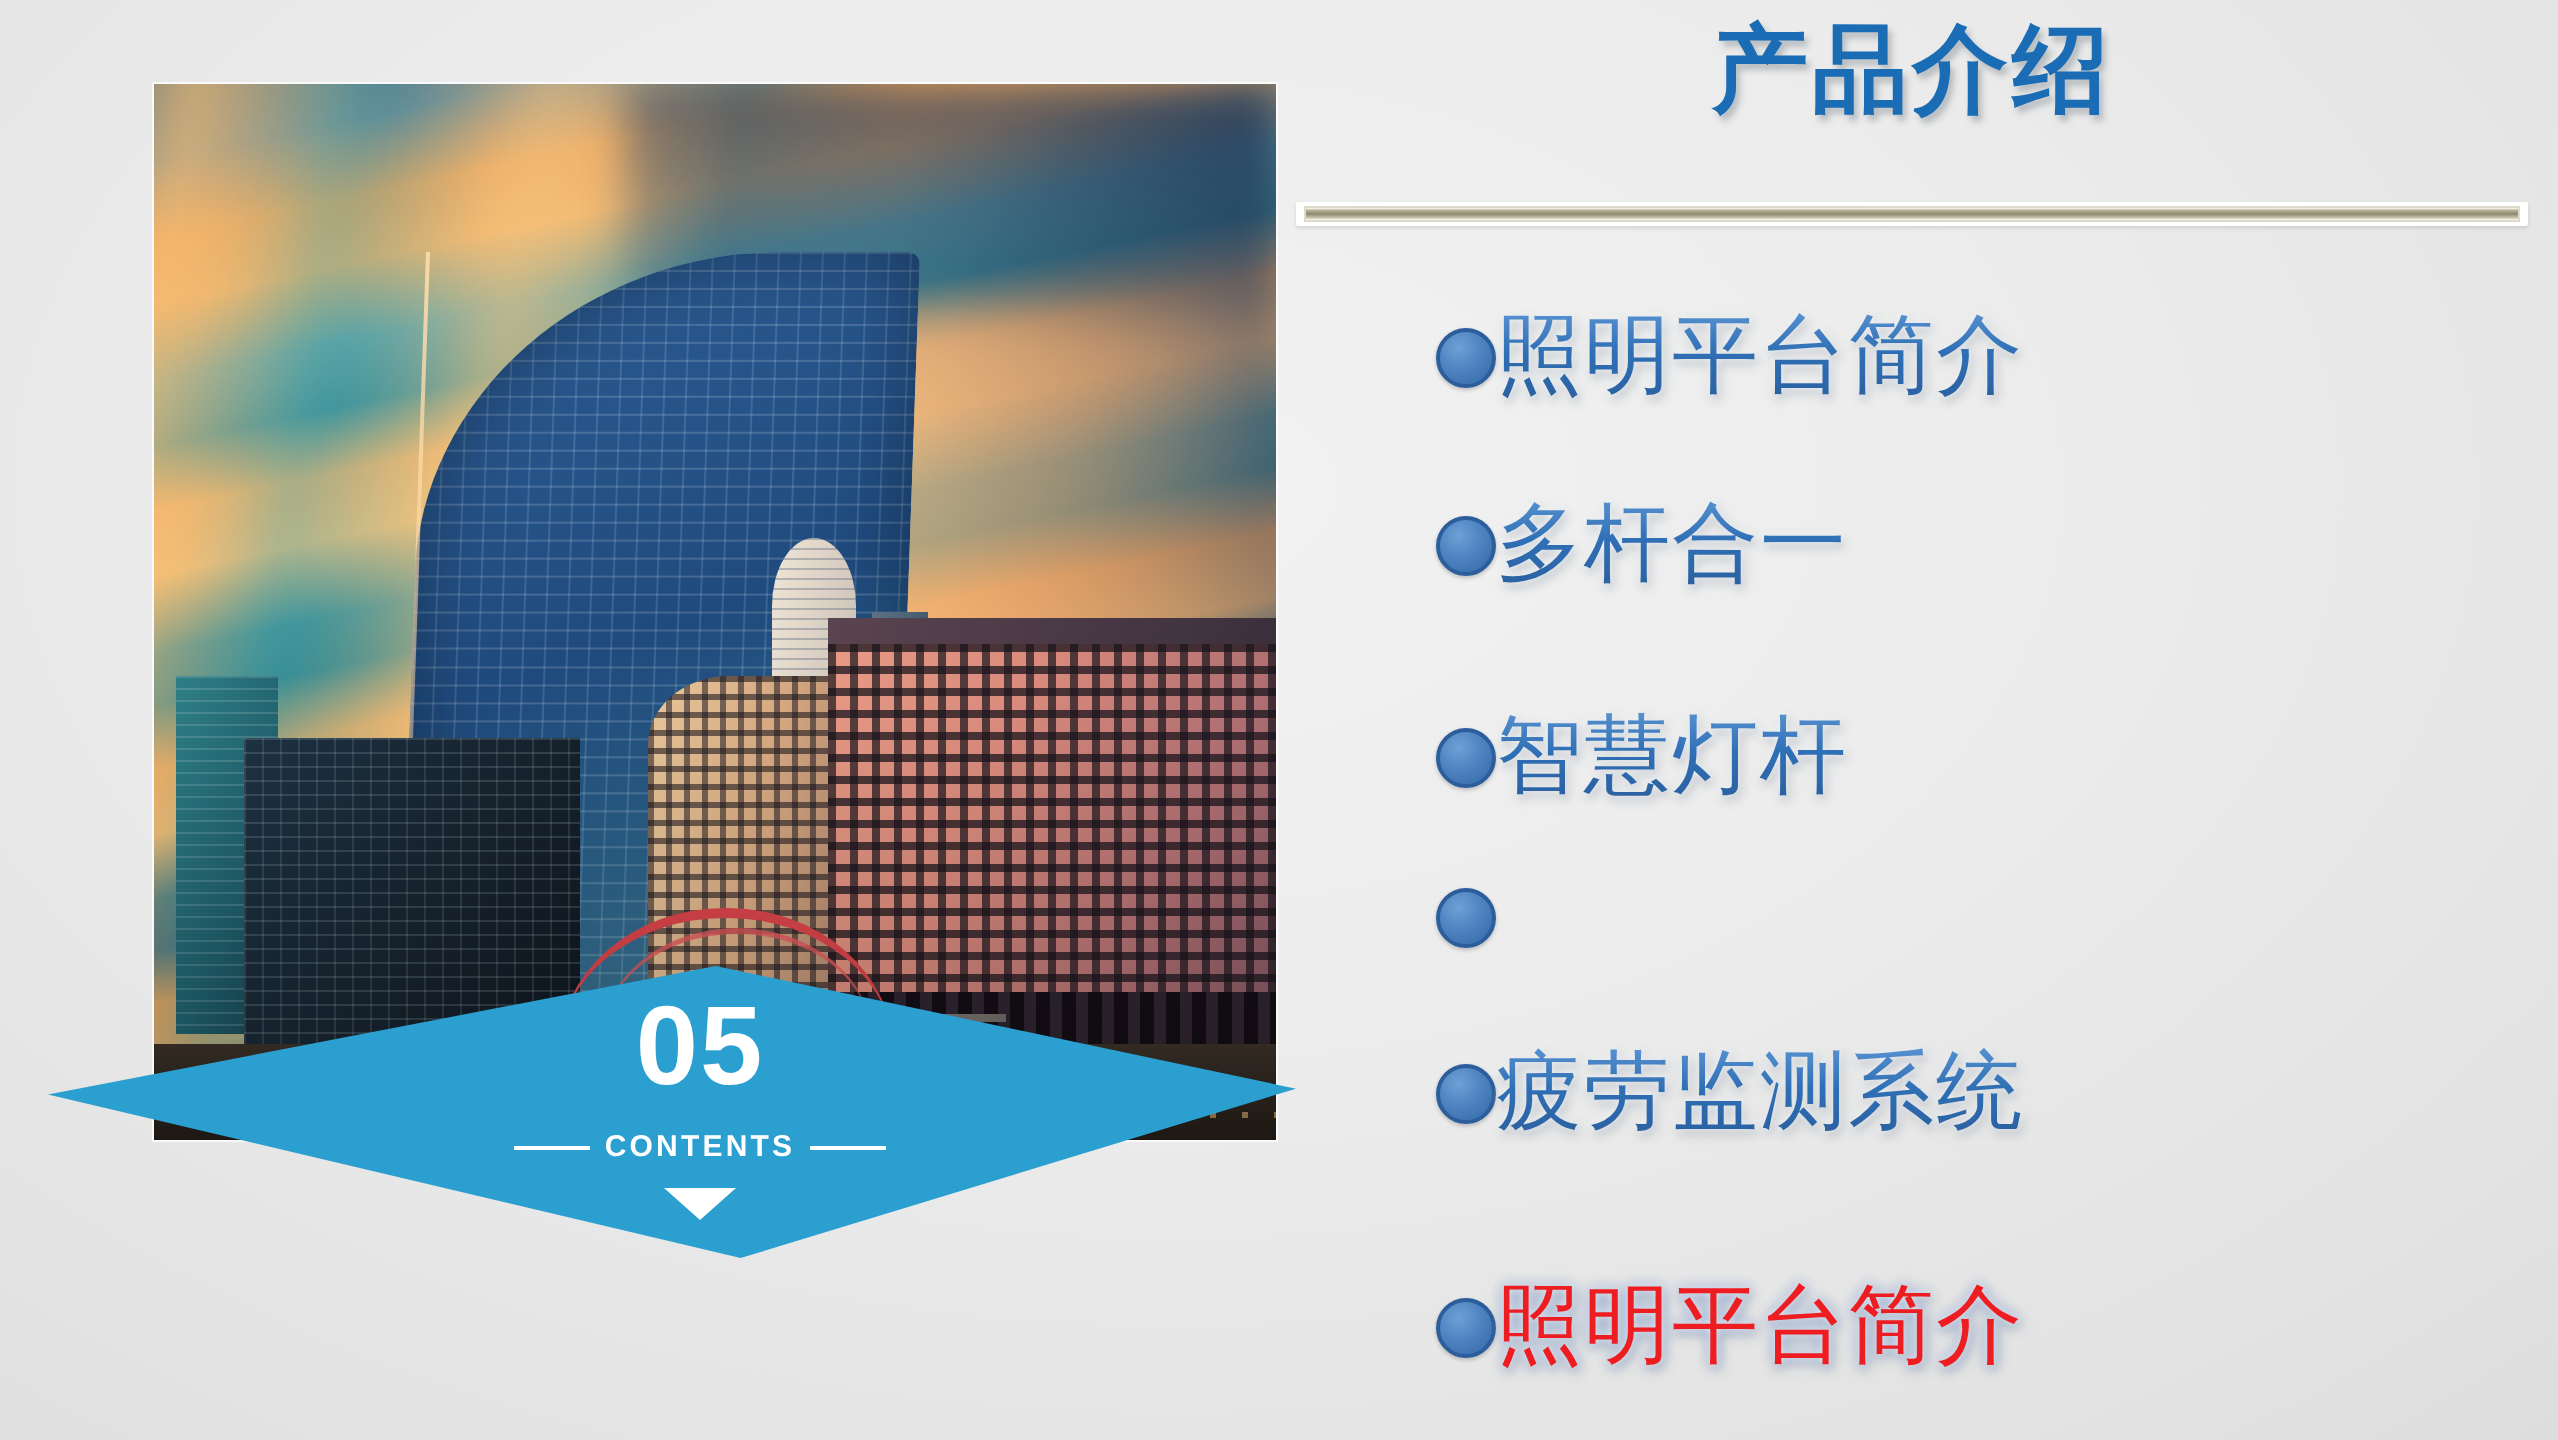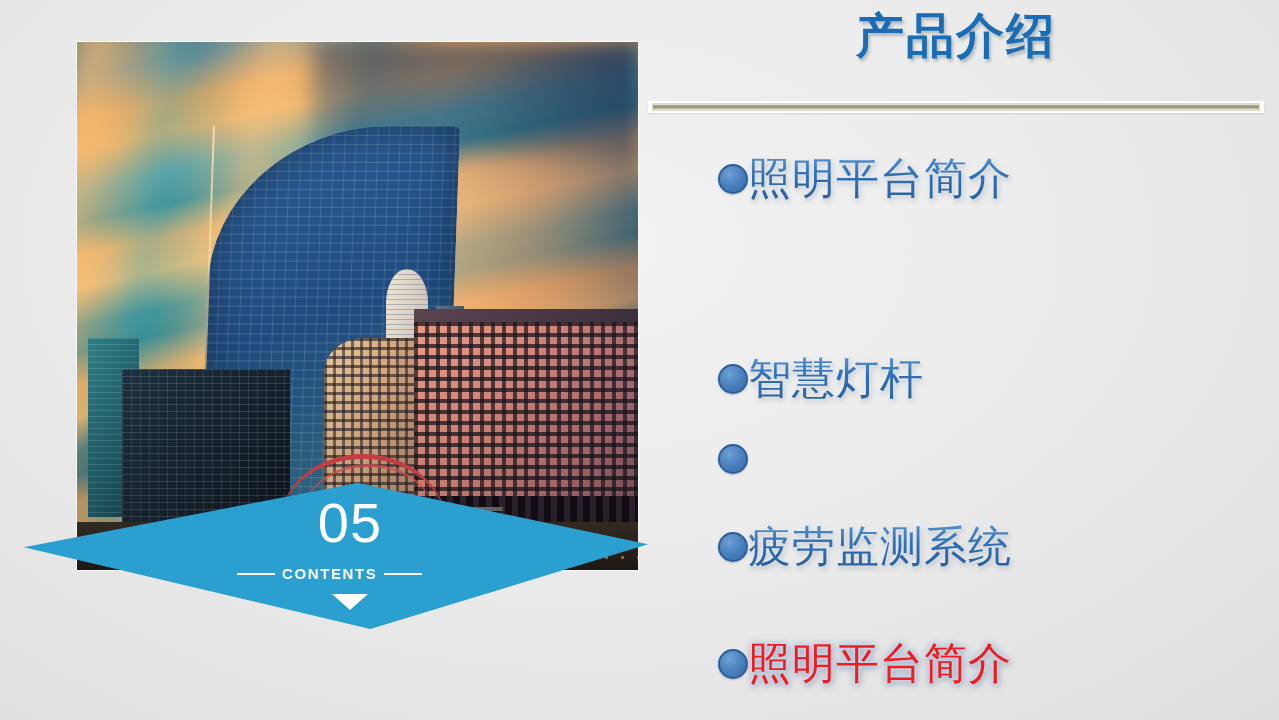--- a/index.html
+++ b/index.html
@@ -170,25 +170,25 @@
   .diamond{
     position:absolute;left:24px;top:483px;width:624px;height:146px;
     background:#2a9fd0;
     clip-path:polygon(0% 44%, 53.5% 0%, 100% 42%, 55.5% 100%);
   }
   .badge{
     position:absolute;left:237px;top:495px;width:226px;height:140px;
     text-align:center;color:#ffffff;
   }
   .badge-num{
-    font-size:56px;font-weight:400;line-height:1;letter-spacing:1px;
+    font-size:56px;font-weight:700;line-height:1;letter-spacing:1px;
     font-family:"Liberation Sans","DejaVu Sans",sans-serif;
   }
   .badge-row{
-    display:flex;align-items:center;gap:7px;margin-top:14px;
+    display:flex;align-items:center;justify-content:center;gap:7px;margin-top:14px;
   }
   .badge-rule{width:38px;height:2px;background:#ffffff;}
   .badge-label{
     font-size:15px;font-weight:bold;letter-spacing:1.6px;
   }
   .badge-caret{
     margin:12px auto 0;width:0;height:0;
     border-left:18px solid transparent;border-right:18px solid transparent;
     border-top:16px solid #ffffff;
   }
@@ -287,20 +287,24 @@
   <div class="title">产品介绍</div>
   <div class="divider">
     <div class="divider-bar"></div>
   </div>
 
   <div class="list">
     <div class="item" style="top:28px">
       <span class="bullet"></span>
       <span class="item-text t-blue">照明平台简介</span>
     </div>
+    <div class="item" style="top:122px">
+      <span class="bullet"></span>
+      <span class="item-text t-blue">多杆合一</span>
+    </div>
     <div class="item" style="top:228px">
       <span class="bullet"></span>
       <span class="item-text t-blue">智慧灯杆</span>
     </div>
     <div class="item" style="top:318px">
       <span class="bullet"></span>
     </div>
     <div class="item" style="top:396px">
       <span class="bullet"></span>
       <span class="item-text t-blue">疲劳监测系统</span>

